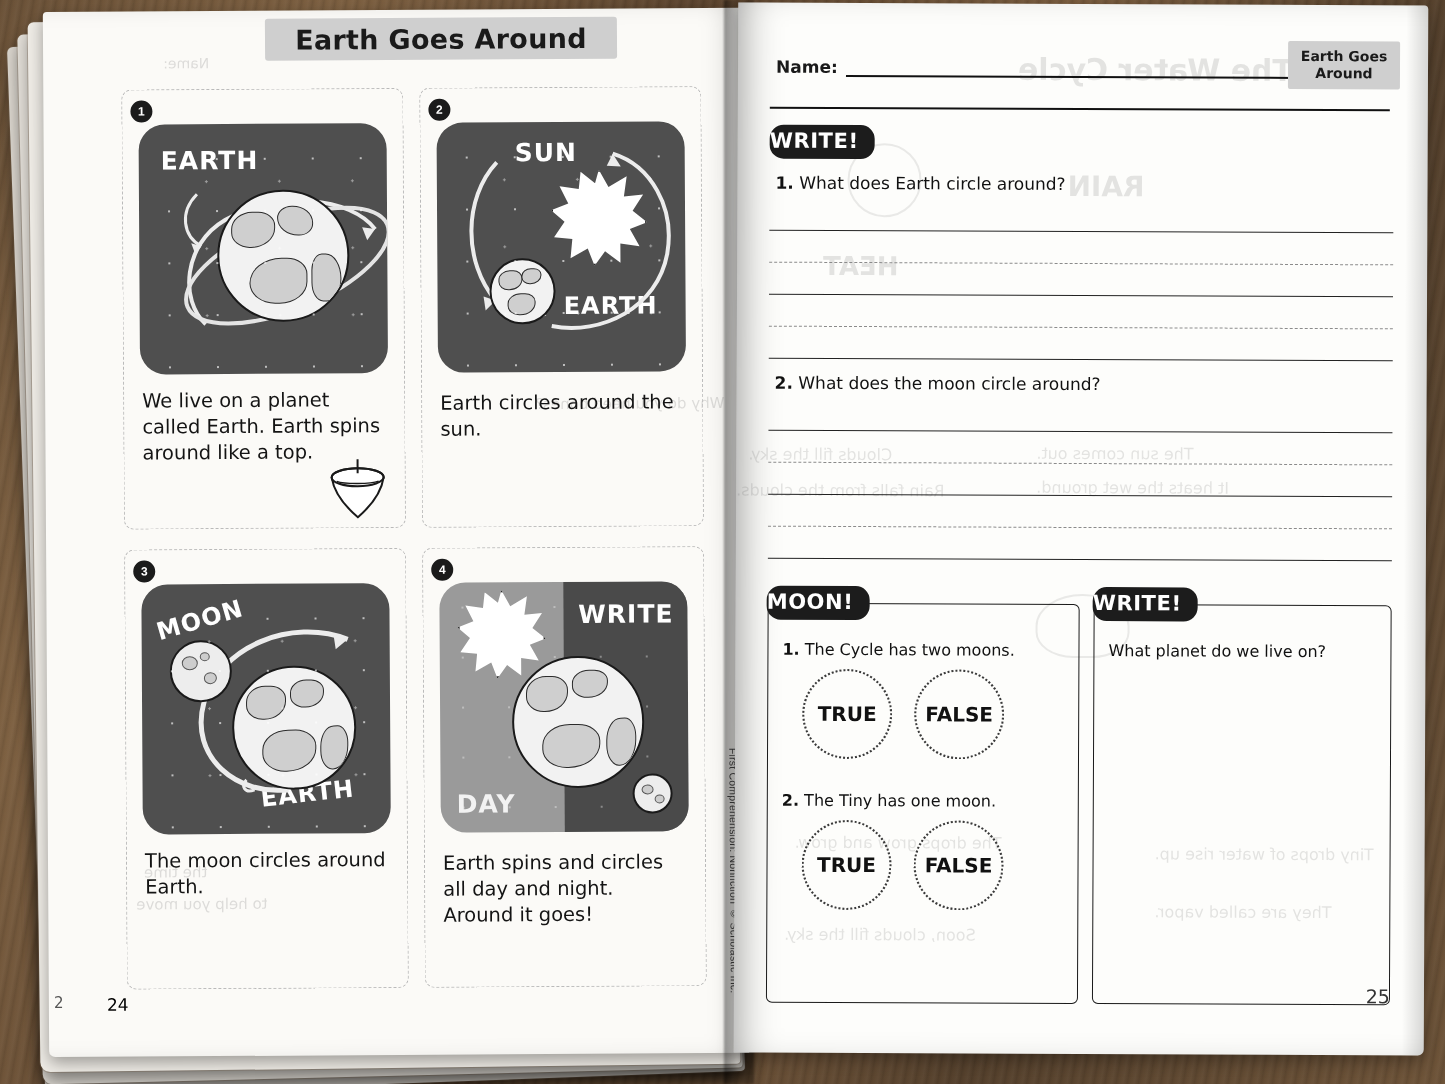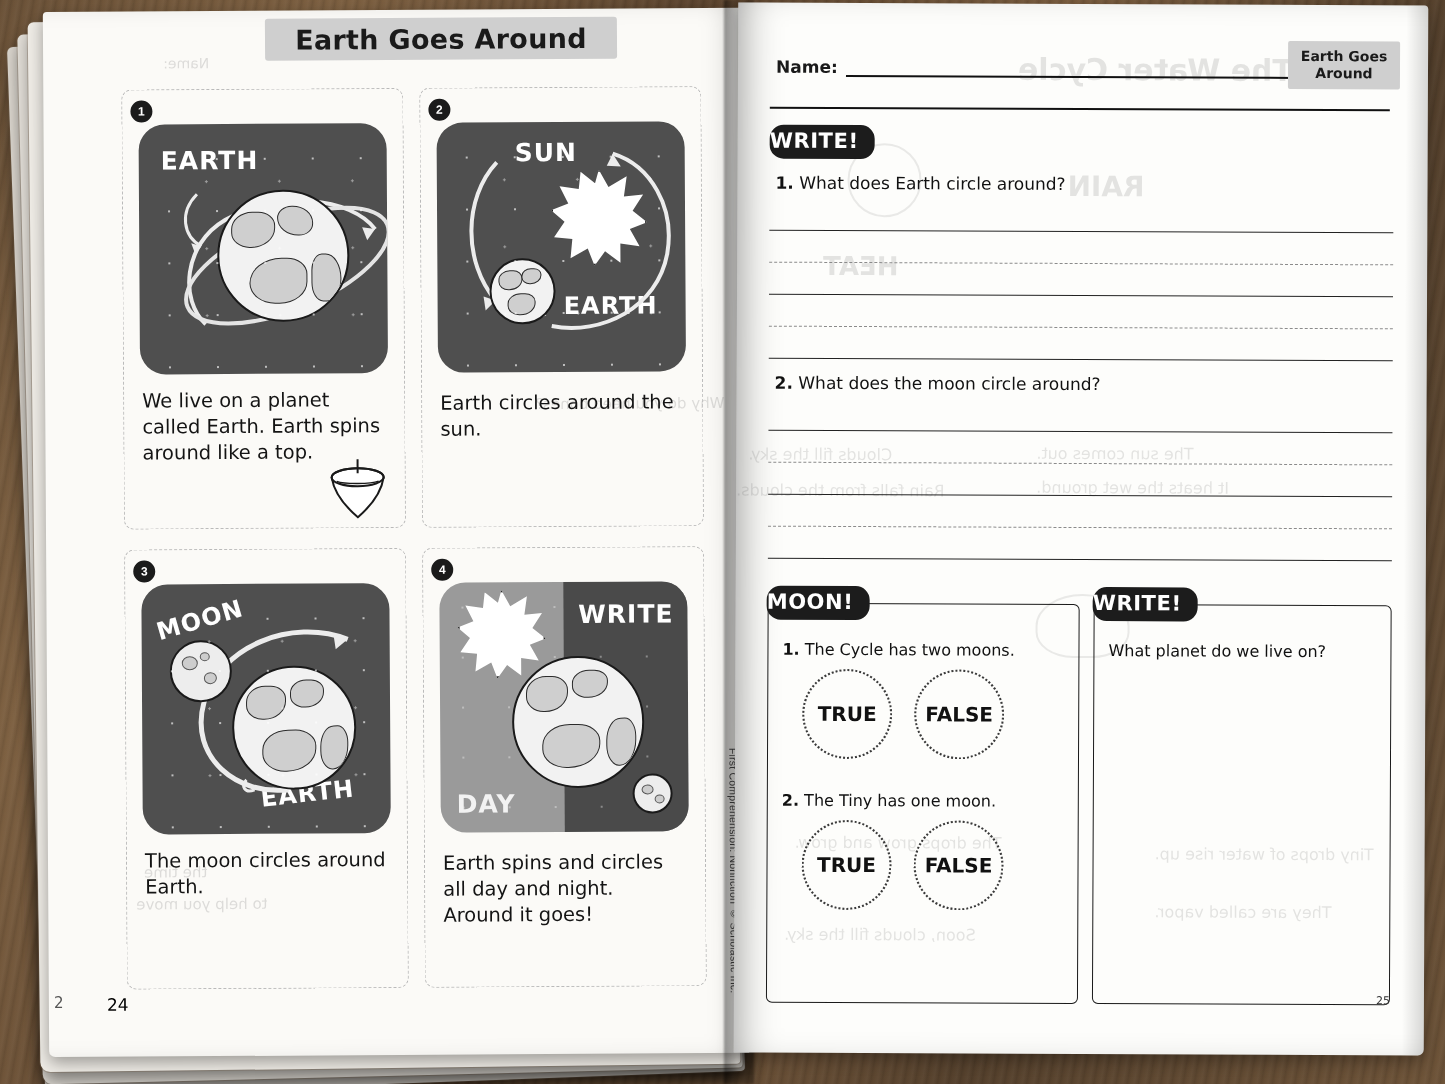--- a/index.html
+++ b/index.html
@@ -356,21 +356,21 @@
   }
   .ghost-shape {
     position: absolute;
     border: 2px solid rgba(90,90,90,0.12);
     pointer-events: none;
   }
   .page-num-right {
     position: absolute;
     right: 34px; bottom: 48px;
     font-family: "DejaVu Sans", sans-serif;
-    font-size: 11px;
+    font-size: 19px;
     color: #333;
   }
 </style>
 </head>
 <body>
 
 <div class="desk"></div>
 
 <div class="book">
 

